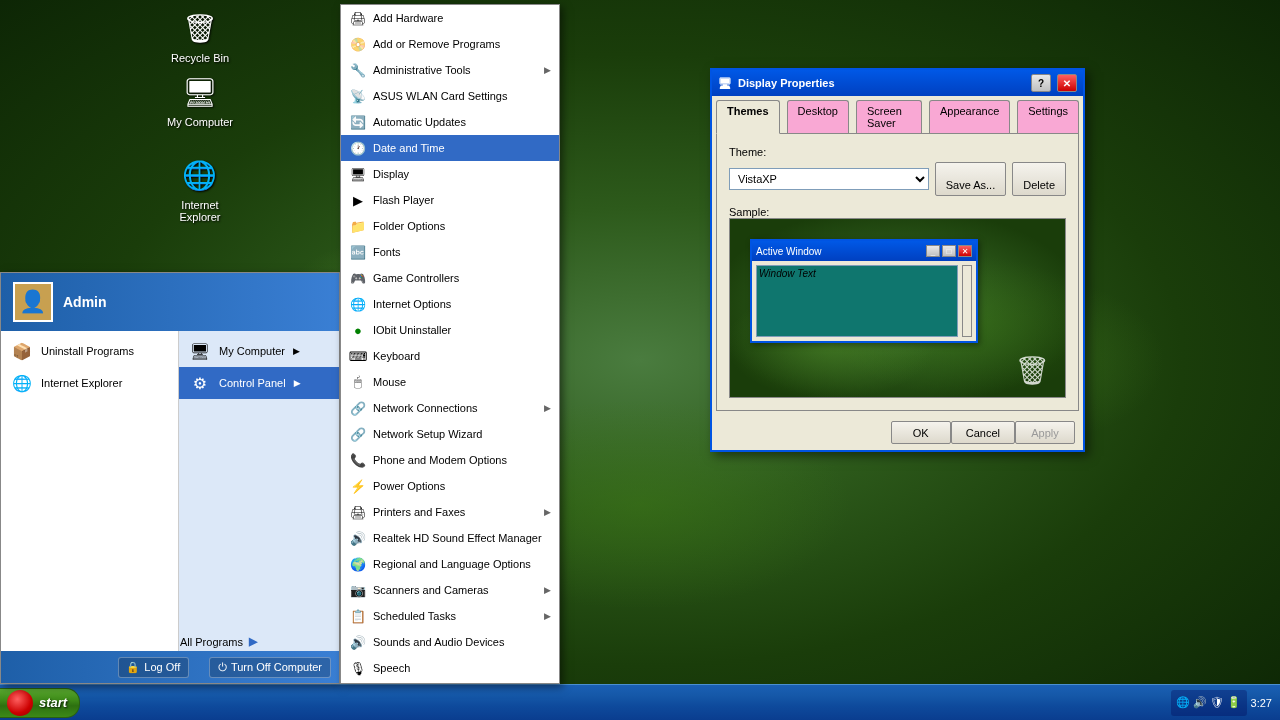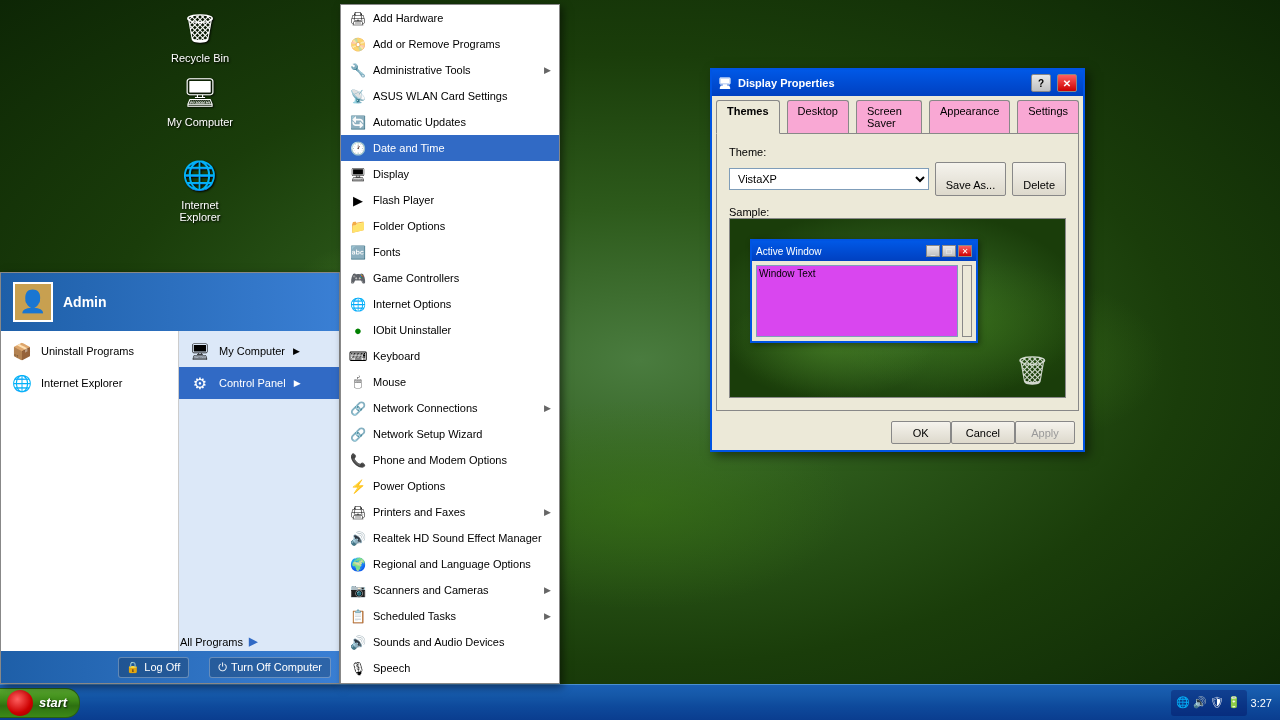--- a/index.html
+++ b/index.html
@@ -477,25 +477,26 @@
     .sample-content {
       padding: 4px;
       font-size: 10px;
       height: 80px;
       display: flex;
       gap: 4px;
     }
 
     .sample-textarea {
       flex: 1;
-      background: #d946ef;
+      background: #0f766e;
       border: 1px solid #7f9db9;
       padding: 2px;
       font-size: 10px;
       position: relative;
+      font-style: italic;
     }
 
     .sample-scrollbar {
       width: 10px;
       background: #ece9d8;
       border: 1px solid #888;
       display: flex;
       flex-direction: column;
       align-items: center;
     }

